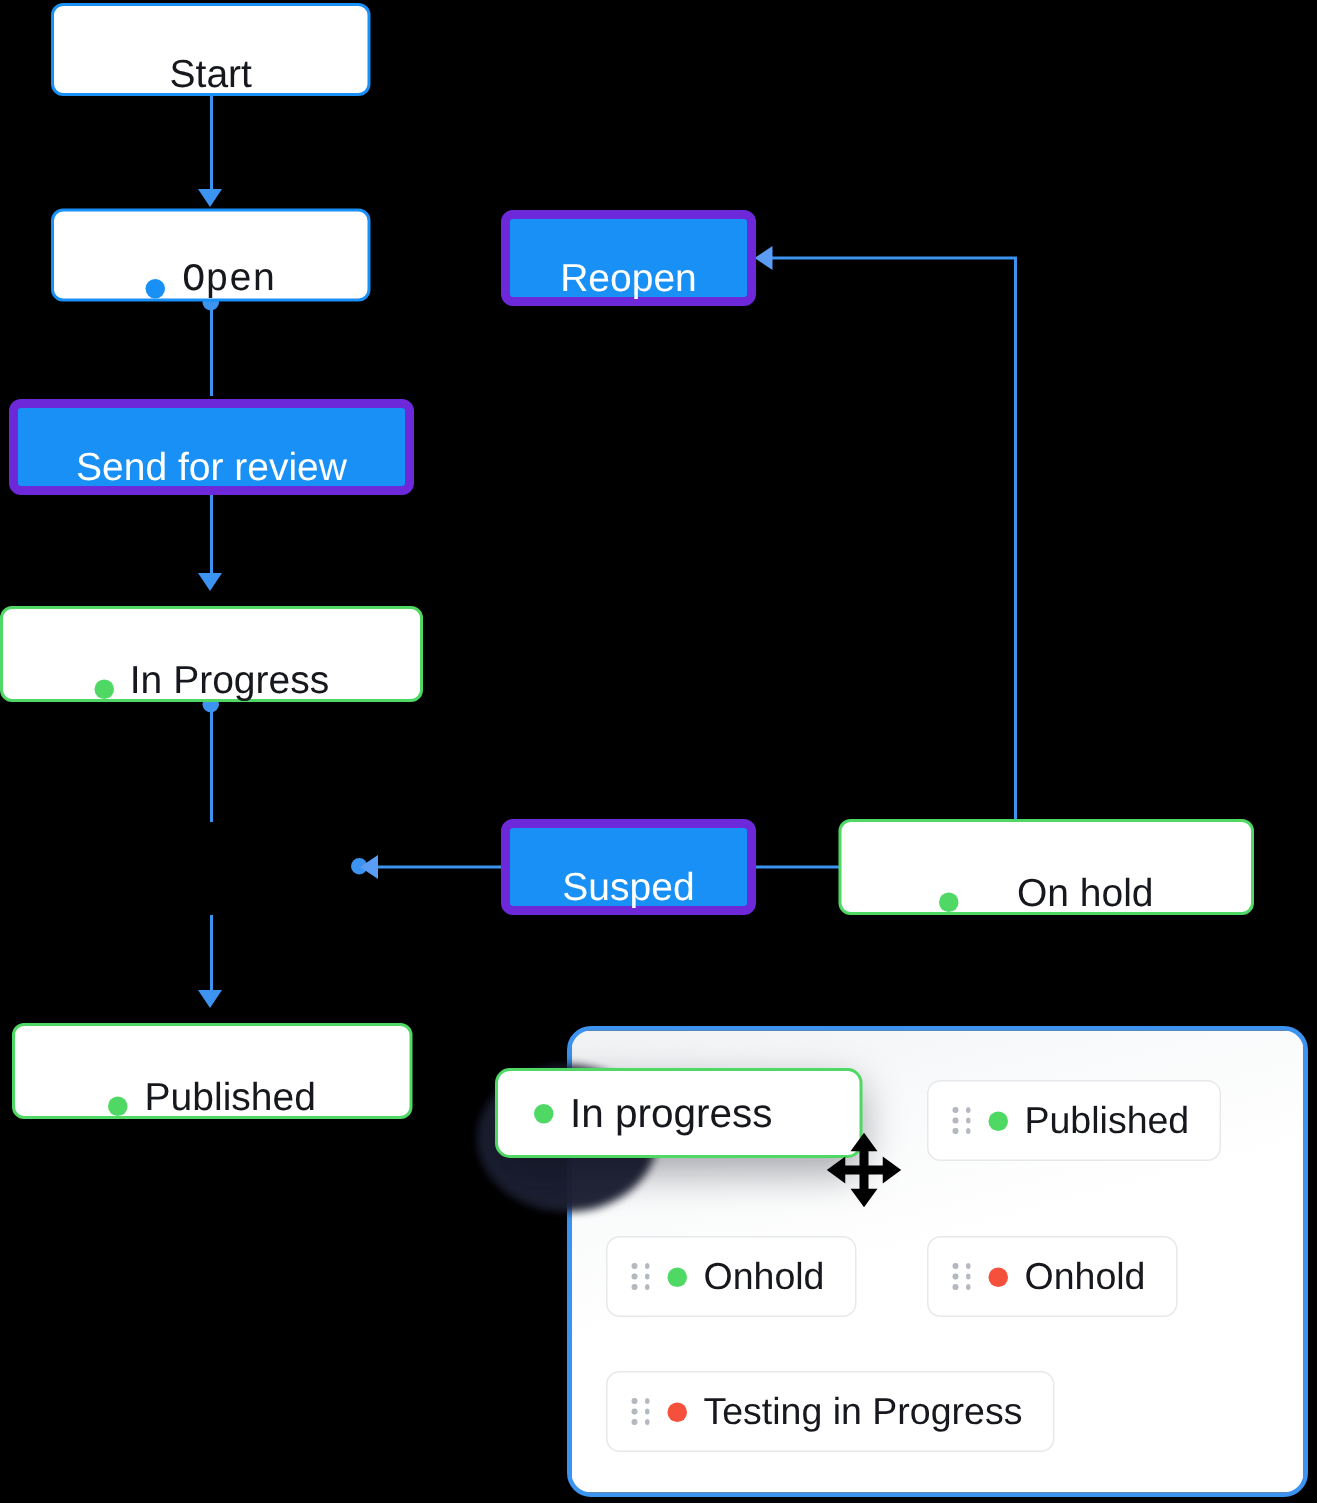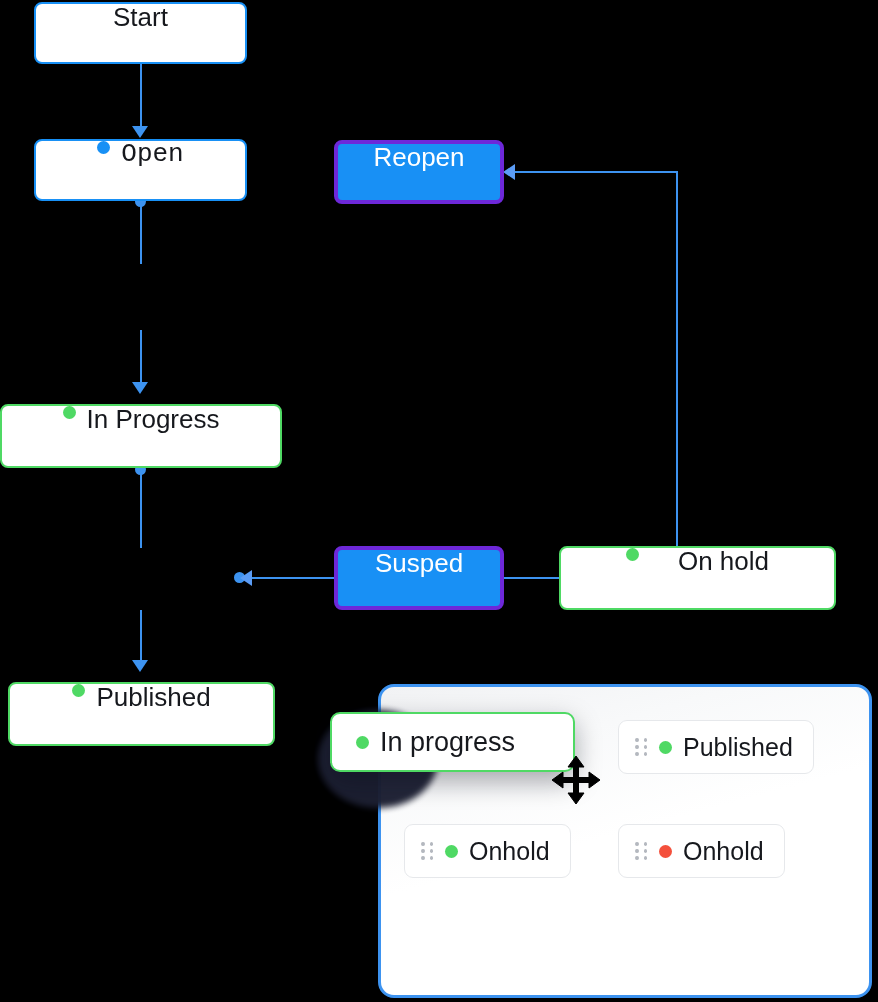--- a/index.html
+++ b/index.html
@@ -13,39 +13,39 @@
     height:1002px;
     background:#000000;
     overflow:hidden;
   }
 
   
   .node{
     position:absolute;
     box-sizing:border-box;
     display:flex;
-    align-items:flex-start;
+    align-items:flex-end;
     justify-content:center;
     border-radius:8px;
     font-size:26px;
     line-height:1;
     white-space:nowrap;
   }
   .node .label{ display:inline-block; }
 
   .node.state{
     background:#ffffff;
     color:#16181d;
     border:2px solid #1890f5;
   }
   .node.state.green{ border-color:#4fd964; }
   .node.action{
     background:#1890f5;
     color:#ffffff;
-    border:4px solid #6d28d9;
+    border:6px solid #6d28d9;
   }
 
   .dot{
     width:13px;height:13px;border-radius:50%;
     display:inline-block;
     margin-right:11px;
     flex:0 0 auto;
   }
   .dot.blue{ background:#1890f5; }
   .dot.green{ background:#4fd964; }
@@ -180,20 +180,23 @@
 
   <div class="node state" style="left:34px; top:2px; width:213px; height:62px;">
     <span class="label">Start</span>
   </div>
 
   <div class="node state" style="left:34px; top:139px; width:213px; height:62px;font-family:Liberation Mono, monospace;">
     <span class="dot blue"></span>
     <span class="label">Open</span>
   </div>
 
+  <div class="node action" style="left:6px; top:266px; width:270px; height:64px;">
+    <span class="label">Send for review</span>
+  </div>
 
   <div class="node state green" style="left:0px; top:404px; width:282px; height:64px;">
     <span class="dot green"></span>
     <span class="label">In Progress</span>
   </div>
 
 
   <div class="node action" style="left:334px; top:546px; width:170px; height:64px;">
     <span class="label">Susped</span>
   </div>
@@ -264,20 +267,38 @@
           </span>
         <span class="row">
             <i></i>
             <i></i>
           </span>
       </span>
       <span class="dot red"></span>
       <span>Onhold</span>
     </div>
 
+    <div class="chip" style="left:23px; top:227px;">
+      <span class="grip">
+        <span class="row">
+            <i></i>
+            <i></i>
+          </span>
+        <span class="row">
+            <i></i>
+            <i></i>
+          </span>
+        <span class="row">
+            <i></i>
+            <i></i>
+          </span>
+      </span>
+      <span class="dot red"></span>
+      <span>Testing in Progress</span>
+    </div>
 
   </div>
 
   <div id="drag-shadow"></div>
 
   <div id="dragged-chip">
     <span class="dot green"></span>
     <span>In progress</span>
   </div>
 

